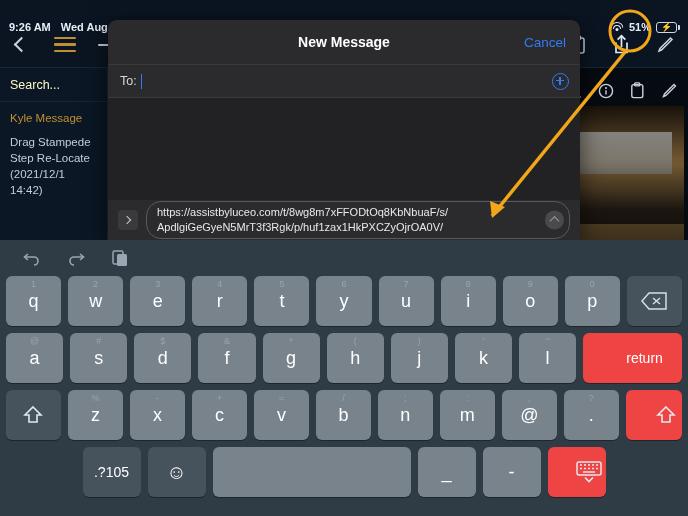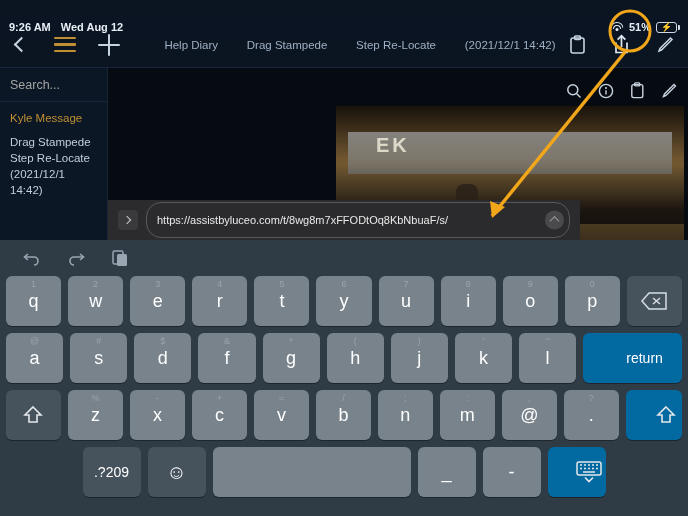--- a/index.html
+++ b/index.html
@@ -48,21 +48,21 @@
   .hamburger span { display:block; height:2.4px; background:#c08f33; border-radius:1px; }
   .plus-v { position:relative; width:22px; height:22px; }
   .plus-v:before, .plus-v:after { content:""; position:absolute; background:#c8d3e0; border-radius:1px; }
   .plus-v:before { left:0; top:10px; width:22px; height:2.2px; }
   .plus-v:after { top:0; left:10px; height:22px; width:2.2px; }
 
   
   .nav-crumbs { position:absolute; top:22px; left:150px; width:420px; height:46px; display:flex; align-items:center; justify-content:space-around; font-size:11.5px; color:#9fb0c4; }
 
   .sidebar { position:absolute; top:68px; left:0; width:108px; bottom:236px; background:#0b1724; border-right:1px solid #17263a; }
-  .search-row { height:34px; display:flex; align-items:center; padding:0 10px; color:#a3a3a3; font-size:12.5px; border-bottom:1px solid #15243a; }
+  .search-row { height:34px; display:flex; align-items:center; padding:0 10px; color:#fef9c3; font-size:12.5px; border-bottom:1px solid #15243a; }
   .side-user { padding:10px 10px 4px 10px; color:#c08f33; font-size:11.5px; }
   .side-item { padding:6px 8px 6px 10px; color:#c3cedd; font-size:11.5px; line-height:16px; }
 
   .content-pane { position:absolute; top:68px; left:108px; right:0; bottom:236px; background:#060b12; overflow:hidden; }
   .pane-toolbar { position:absolute; top:14px; right:10px; display:flex; gap:16px; align-items:center; color:#c8d3e0; }
   .photo {
     position:absolute; top:38px; left:228px; right:4px; bottom:0;
     background:
       linear-gradient(180deg, rgba(0,0,0,0.55), rgba(0,0,0,0.15) 30%, rgba(0,0,0,0.65)),
       linear-gradient(180deg,#3b2c1a 0%, #6e5430 18%, #8a6a3a 34%, #5d4a2d 48%, #2b2118 60%, #171310 100%);
@@ -116,21 +116,21 @@
   .kb-row { display:flex; justify-content:center; gap:7px; margin-bottom:7px; }
   .key {
     background:#78838b; border-radius:6px; color:#fff;
     display:flex; align-items:center; justify-content:center;
     position:relative; height:50px; font-size:18px;
     box-shadow:0 1px 0 rgba(0,0,0,.35);
   }
   .key.letter { width:58px; }
   .key .sup { position:absolute; top:3px; left:0; right:0; text-align:center; font-size:9px; color:#9aa4ab; }
   .key.dark { background:#46525c; }
-  .key.warm { background:#0369a1;padding-left:24px; }
+  .key.warm { background:#ef4444;padding-left:24px; }
   .key.wide-del { width:58px; }
   .key.ret { width:100px; font-size:14px; }
   .key.shift-l { width:58px; }
   .key.shift-r { width:58px; }
   .key.num { width:58px; font-size:14px; }
   .key.emoji { width:58px; font-size:20px; }
   .key.space { flex:1; max-width:198px; }
   .key.kbdown { width:58px; }
   .row3 { padding-left:0; }
   .row2 { }
@@ -248,28 +248,41 @@
       </div>
       <div class="photo">
         <div class="banner"></div>
         <div class="lek">EK</div>
         <div class="figure"></div>
         <div class="mat"></div>
       </div>
     </div>
   </div>
 
+  <div class="modal">
+    <div class="modal-header">
+      <span class="modal-title">New Message</span>
+      <span class="modal-cancel">Cancel</span>
+    </div>
+    <div class="to-row">
+      <span class="to-label">To:</span>
+      <span class="caret"></span>
+      <span class="add-contact"></span>
+    </div>
+    <div class="modal-body"></div>
+  </div>
 
   <div class="compose">
     <div class="apps-btn">
         <span class="apps-chev"></span>
       </div>
     <div class="msg-bubble">
       <div class="msg-text">
         <span>https://assistbyluceo.com/t/8wg8m7xFFODtOq8KbNbuaF/s/</span><br>
+        <span>ApdlgiGeGyeN5MrT3f3Rgk/p/huf1zax1HkPXCZyOjrOA0V/</span>
       </div>
       <div class="send-btn">
           <span class="send-arrow"></span>
         </div>
     </div>
   </div>
 
   <svg class="annot" width="688" height="516">
     <circle cx="630" cy="31" r="20" fill="none" stroke="#f2a71b" stroke-width="3"></circle>
     <path d="M625 52 L492 216" stroke="#f2a71b" stroke-width="3.4" fill="none"></path>
@@ -434,21 +447,21 @@
           </div>
         <div class="key warm shift-r">
           <svg width="22" height="22" viewBox="0 0 22 22">
               <path d="M11 3 L19 11 L15 11 L15 18 L7 18 L7 11 L3 11 Z" fill="none" stroke="#e3e8ec" stroke-width="1.6"></path>
             </svg>
         </div>
       </div>
 
       <div class="kb-row">
         <div class="key dark num">
-            <span>.?209</span>
+            <span>.?105</span>
           </div>
         <div class="key dark emoji">
             <span>☺</span>
           </div>
         <div class="key space"></div>
         <div class="key letter">
             <span>_</span>
           </div>
         <div class="key letter">
             <span>-</span>

